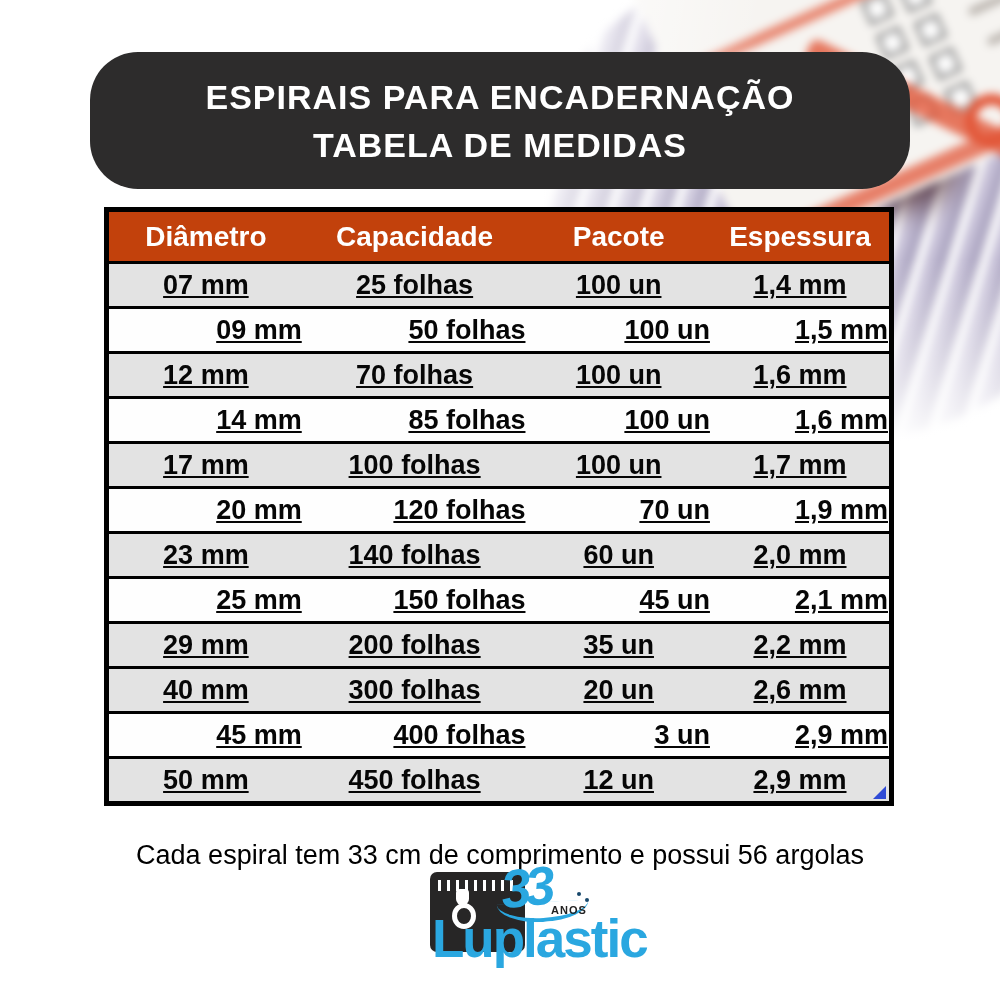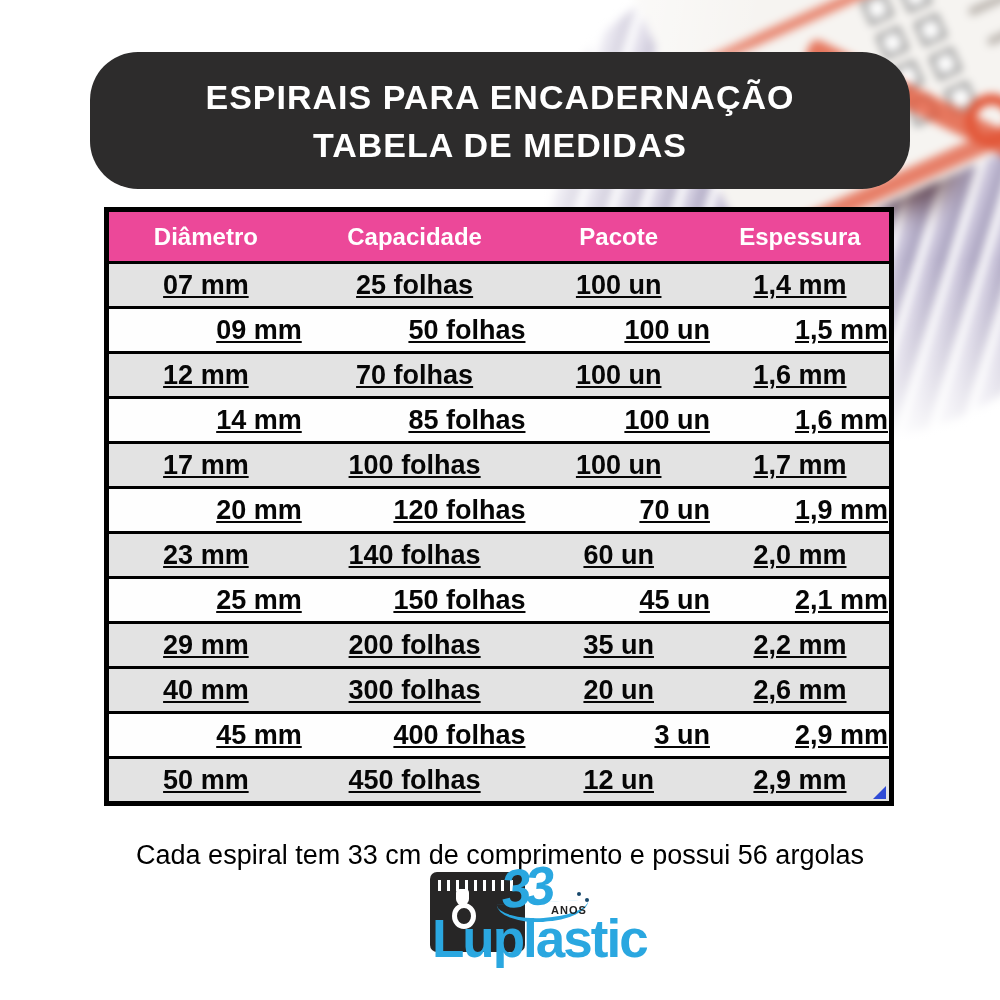--- a/index.html
+++ b/index.html
@@ -35,21 +35,21 @@
   .fade-b{background:linear-gradient(to top,#ffffff 7%,rgba(255,255,255,0) 46%);}
   
   .banner{
     position:absolute;left:90px;top:52px;width:820px;height:137px;background:#2d2c2c;
     border-radius:48px;display:flex;flex-direction:column;align-items:center;justify-content:center;z-index:5;
   }
   .banner-line{color:#ffffff;font-weight:700;font-size:34px;line-height:48px;letter-spacing:1px;white-space:nowrap;}
   
   .table-wrap{position:absolute;left:104px;top:207px;width:790px;z-index:5;}
   table{border-collapse:collapse;table-layout:fixed;width:790px;background:#fff;border:5px solid #000;}
-  th{background:#ec4899;color:#ffffff;font-size:24px;font-weight:700;height:47px;text-align:center;}
+  th{background:#c2410c;color:#ffffff;font-size:28px;font-weight:700;height:47px;text-align:center;}
   td{font-size:27px;font-weight:700;color:#060606;height:40px;text-align:center;border-top:3px solid #000;text-decoration:underline;}
   tr.odd td{background:#e3e3e3;}
   tr.even td{background:#fefefe;text-align:right;}
   .corner-tri{
     position:absolute;right:8px;bottom:7px;width:0;height:0;border-style:solid;
     border-width:0 0 13px 13px;border-color:transparent transparent #2f4bd6 transparent;
   }
   
   .caption{position:absolute;top:840px;left:0;width:1000px;text-align:center;font-size:27px;color:#000;z-index:5;}
   

